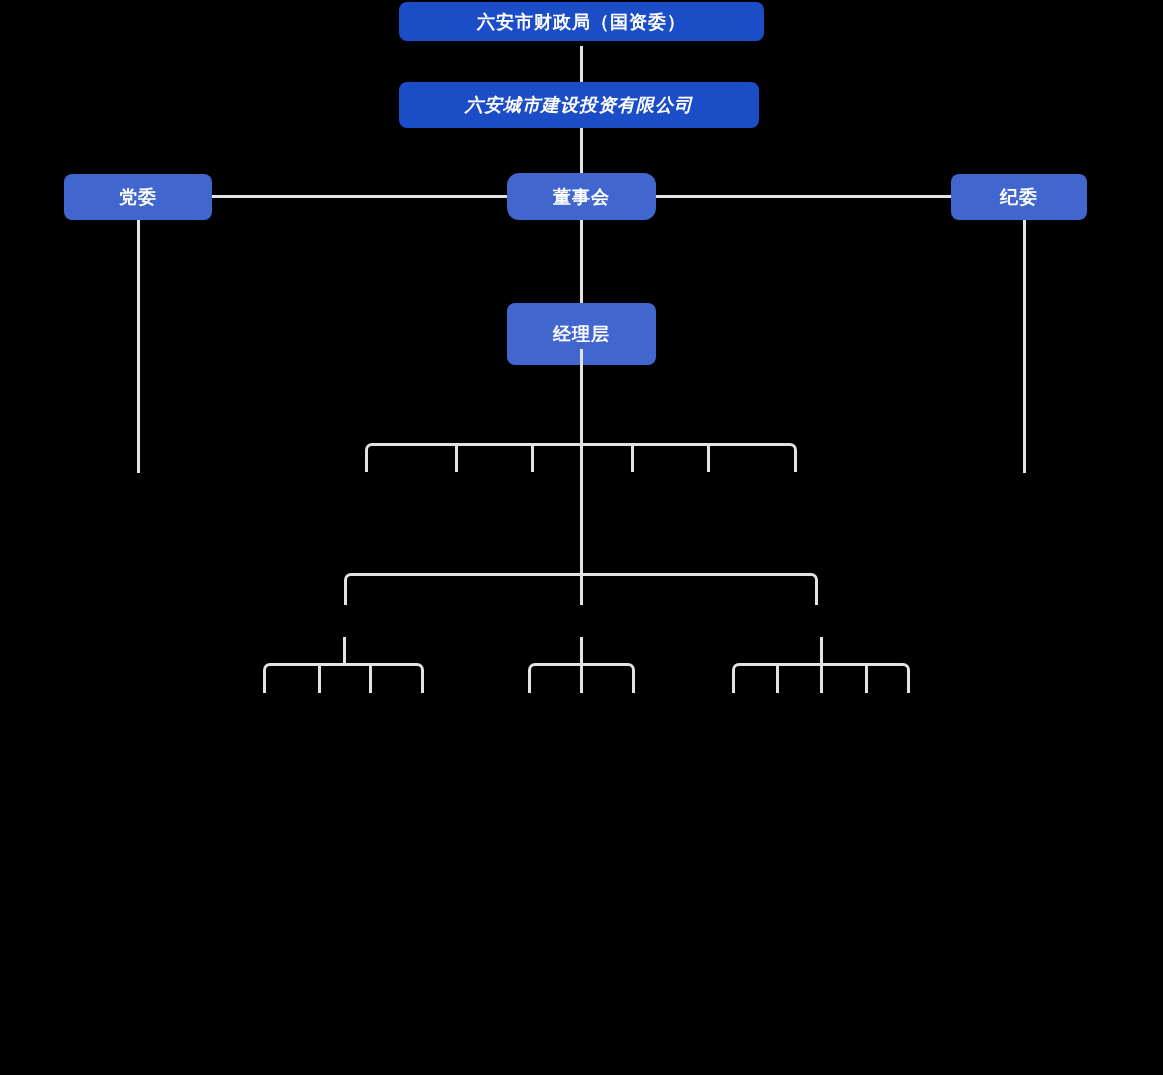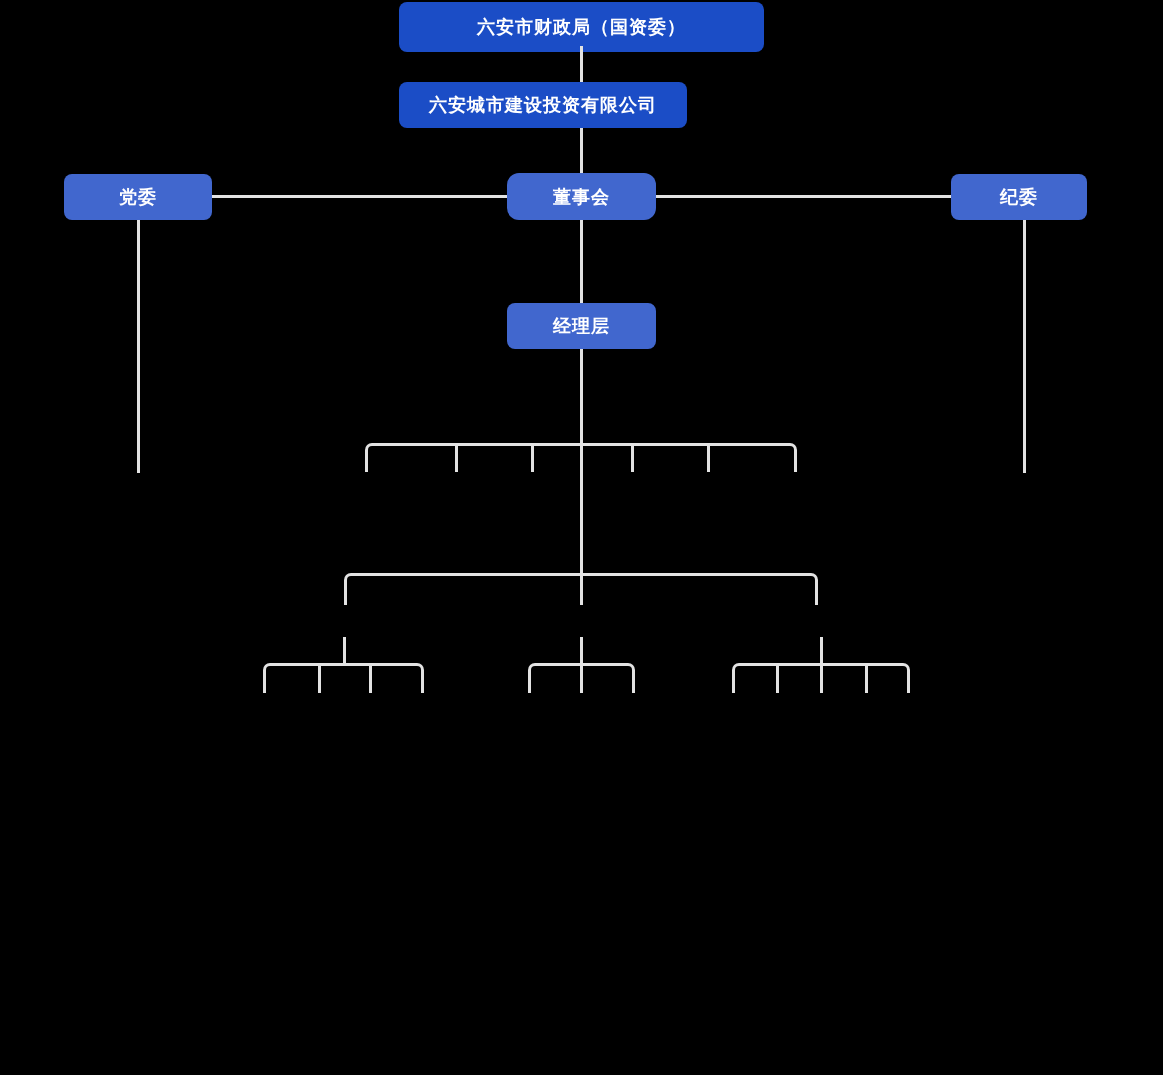--- a/index.html
+++ b/index.html
@@ -49,41 +49,41 @@
     border-right: 3px solid var(--line);
     border-radius: 7px 7px 0 0;
     background: transparent;
   }
 </style>
 </head>
 <body>
 
 <div class="stage">
 
-  <div class="node dark" style="left:399px; top:2px; width:365px; height:50px;">
+  <div class="node dark" style="left:399px; top:2px; width:365px; height:39px;">
     <span>六安市财政局（国资委）</span>
   </div>
 
-  <div class="node dark" style="left:399px; top:82px; width:288px; height:46px;">
+  <div class="node dark" style="left:399px; top:82px; width:360px; height:46px;font-style:italic;">
     <span>六安城市建设投资有限公司</span>
   </div>
 
   <div class="node light" style="left:64px; top:174px; width:148px; height:46px;">
     <span>党委</span>
   </div>
 
   <div class="node light" style="left:507px; top:173px; width:149px; height:47px;border-radius:12px;">
     <span>董事会</span>
   </div>
 
   <div class="node light" style="left:951px; top:174px; width:136px; height:46px;">
     <span>纪委</span>
   </div>
 
-  <div class="node light" style="left:507px; top:303px; width:149px; height:46px;">
+  <div class="node light" style="left:507px; top:303px; width:149px; height:62px;">
     <span>经理层</span>
   </div>
 
   <div class="line" style="left:580px; top:46px;  width:3px; height:36px;"></div>
   <div class="line" style="left:580px; top:128px; width:3px; height:45px;"></div>
   <div class="line" style="left:580px; top:220px; width:3px; height:83px;"></div>
   <div class="line" style="left:580px; top:349px; width:3px; height:256px;"></div>
 
   <div class="line" style="left:212px; top:195px; width:295px; height:3px;"></div>
   <div class="line" style="left:656px; top:195px; width:295px; height:3px;"></div>

